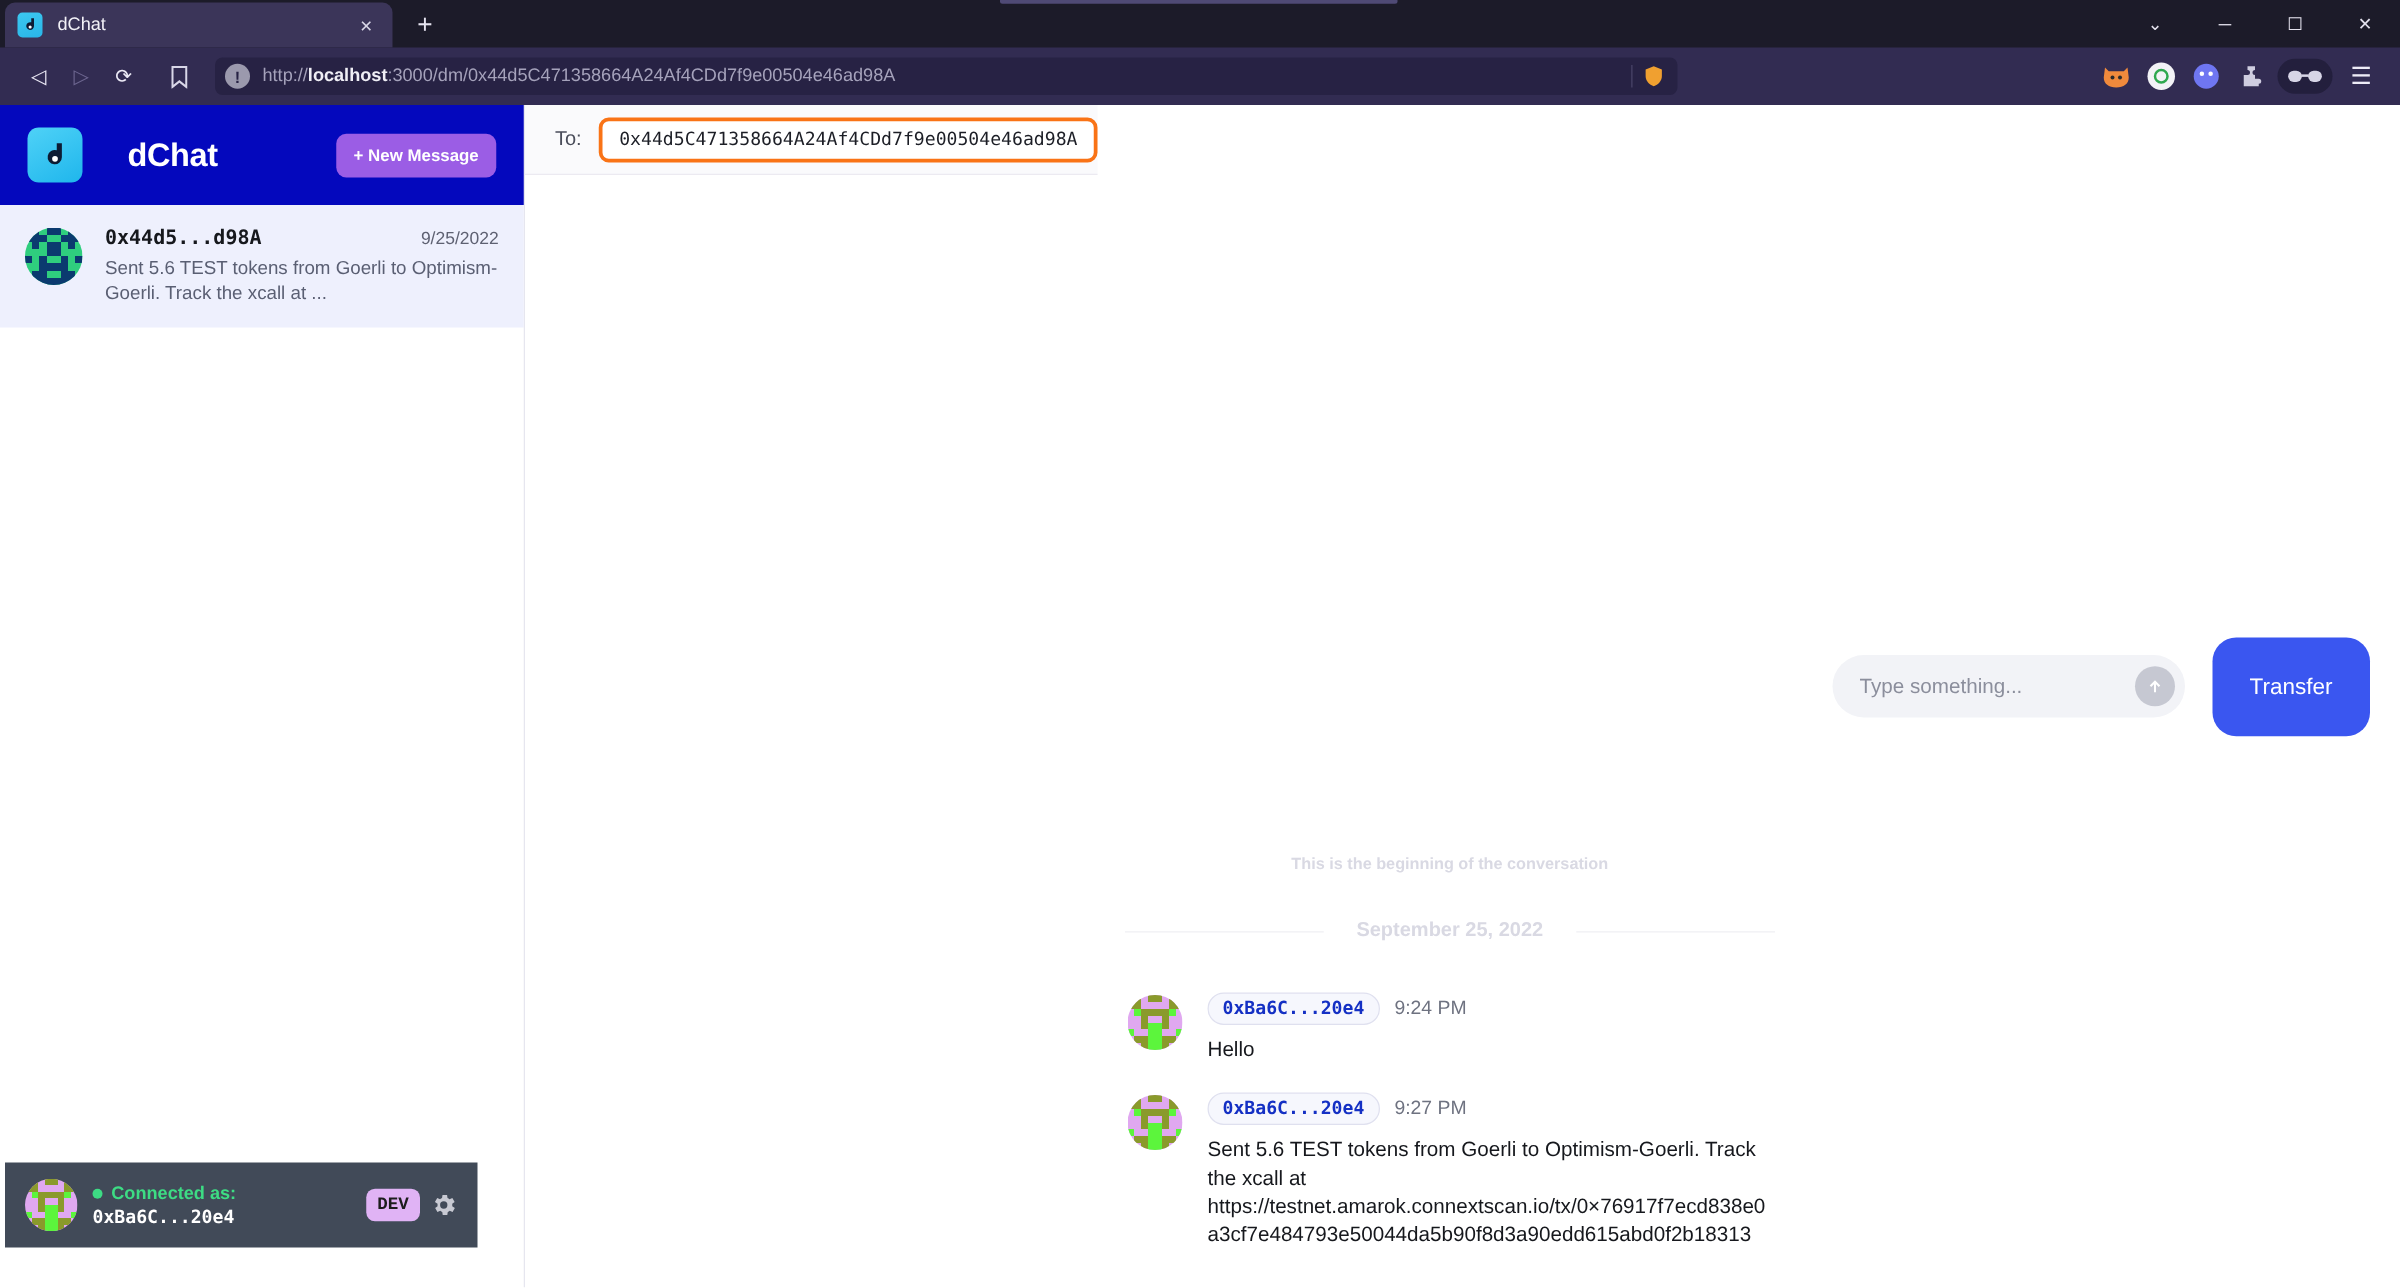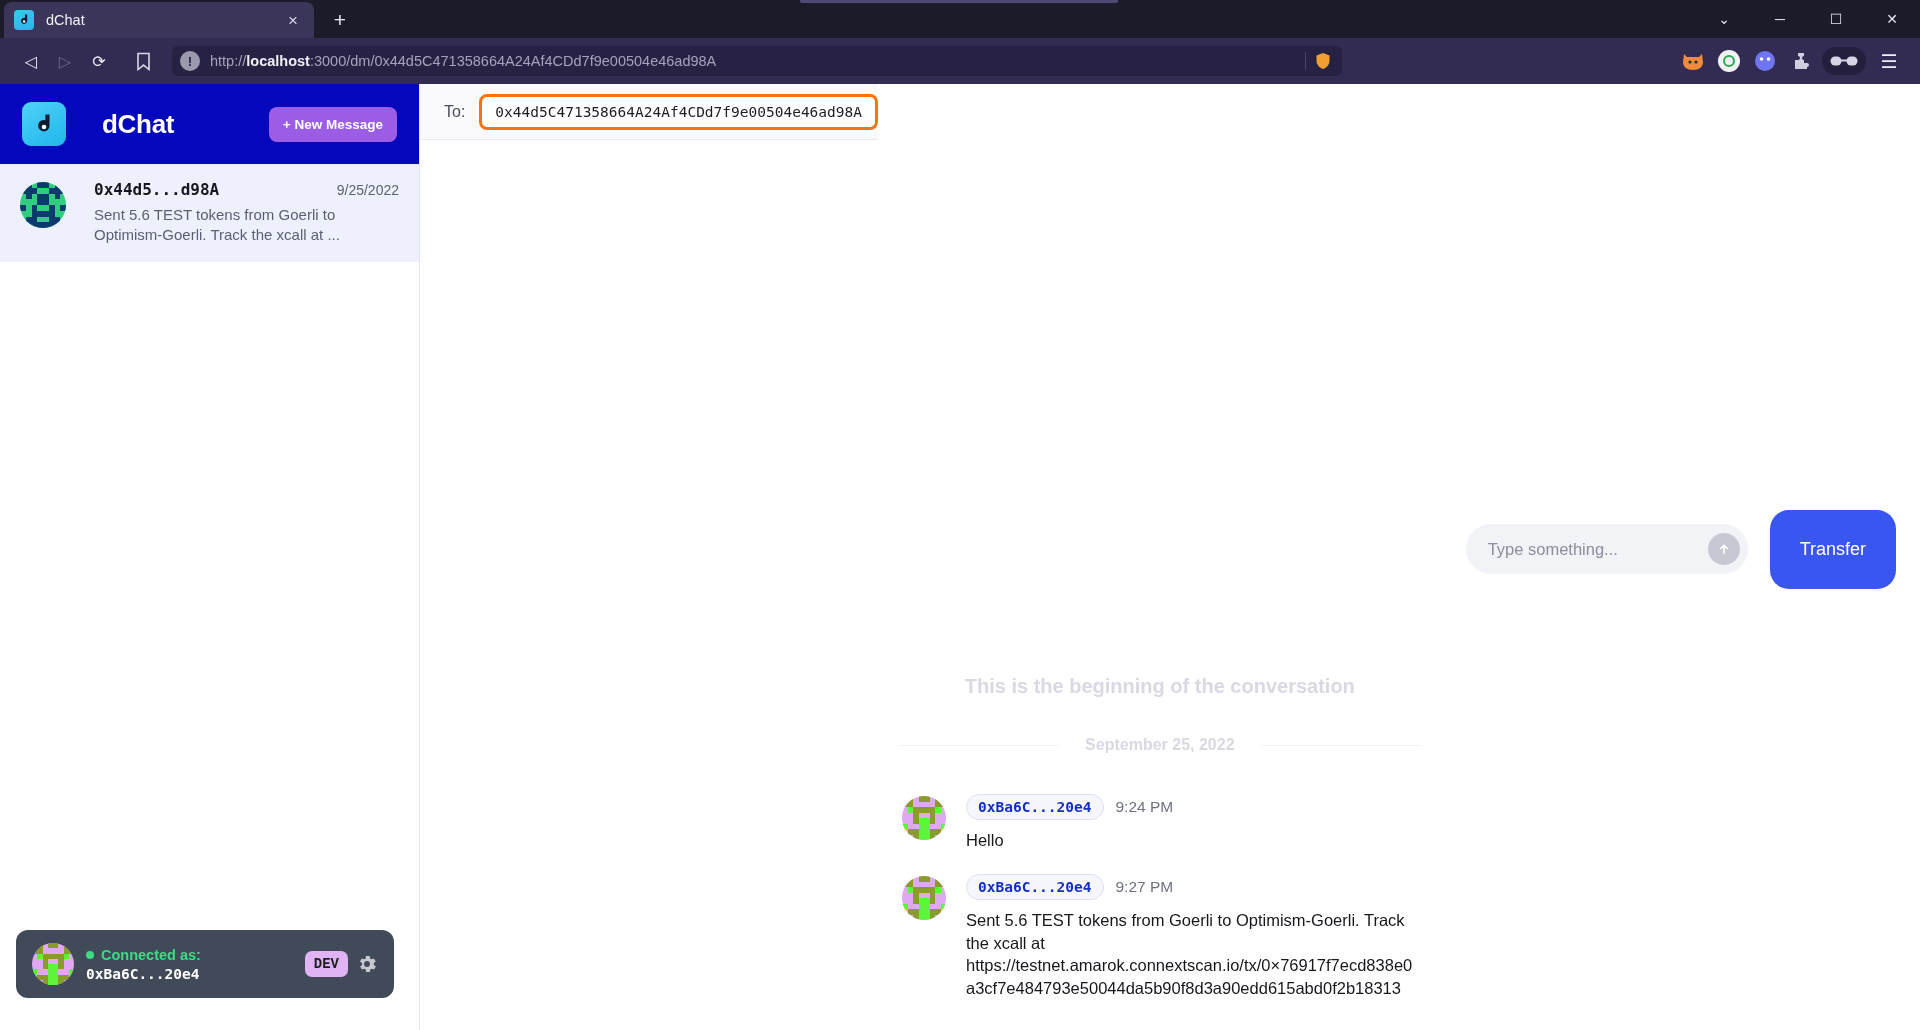--- a/index.html
+++ b/index.html
@@ -140,44 +140,44 @@
   }
   .new-msg-btn {
     margin-left: auto; background: #9b5de5; color: #ffffff;
     border: none; border-radius: 8px; padding: 10px 14px;
     font-size: 13.5px; font-weight: 700; cursor: pointer;
     font-family: "Liberation Sans", sans-serif;
   }
   .conv-list { background: #ffffff; }
   .conv-item {
     display: flex; padding: 16px 20px 18px 20px;
-    background: #eef0fd; cursor: pointer; align-items: flex-start; gap: 10px;
+    background: #eef0fd; cursor: pointer; align-items: flex-start;
   }
   .conv-avatar {
     width: 46px; height: 46px; border-radius: 50%;
     flex: 0 0 auto; overflow: hidden; margin-top: 2px;
   }
   .conv-body { margin-left: 18px; flex: 1 1 auto; min-width: 0; }
   .conv-top { display: flex; align-items: baseline; }
   .conv-name {
     font-family: "DejaVu Sans Mono", monospace;
     font-size: 16px; font-weight: 700; color: #16181d;
   }
   .conv-date {
     margin-left: auto; font-size: 14px; color: #5e6172;
   }
   .conv-preview {
     margin-top: 6px; font-size: 15px; color: #5a5f73; line-height: 1.3;
   }
 
   
   .conn-card {
-    position: absolute; left: 16px; bottom: 32px;
+    position: absolute; left: 4px; bottom: 32px;
     width: 378px; height: 68px;
-    background: #414a58; border-radius: 12px;
+    background: #414a58; border-radius: 0;
     display: flex; align-items: center; padding: 0 16px;
   }
   .conn-avatar {
     width: 42px; height: 42px; border-radius: 50%;
     flex: 0 0 auto; overflow: hidden;
   }
   .conn-text { margin-left: 12px; }
   .conn-label {
     font-size: 14.5px; font-weight: 700; color: #3ddc84;
     display: flex; align-items: center;
@@ -216,21 +216,21 @@
     font-family: "DejaVu Sans Mono", monospace; font-size: 14.5px;
     color: #1c1e26; cursor: text;
   }
 
   .messages {
     flex: 1 1 auto; position: relative; overflow: hidden;
     display: flex; flex-direction: column; justify-content: flex-end;
     padding-bottom: 8px;
   }
   .begin-text {
-    text-align: center; color: #d9d9e3; font-size: 20px; font-weight: 700;
+    text-align: center; color: #d9d9e3; font-size: 13px; font-weight: 700;
     margin-bottom: 38px;
   }
   .date-divider {
     display: flex; align-items: center; padding: 0 22px; margin-bottom: 40px;
   }
   .date-divider .line { flex: 1 1 auto; height: 1px; background: #f0f0f4; }
   .date-divider .label {
     padding: 0 26px; color: #d9d9e3; font-size: 16px; font-weight: 700;
     white-space: nowrap;
   }

